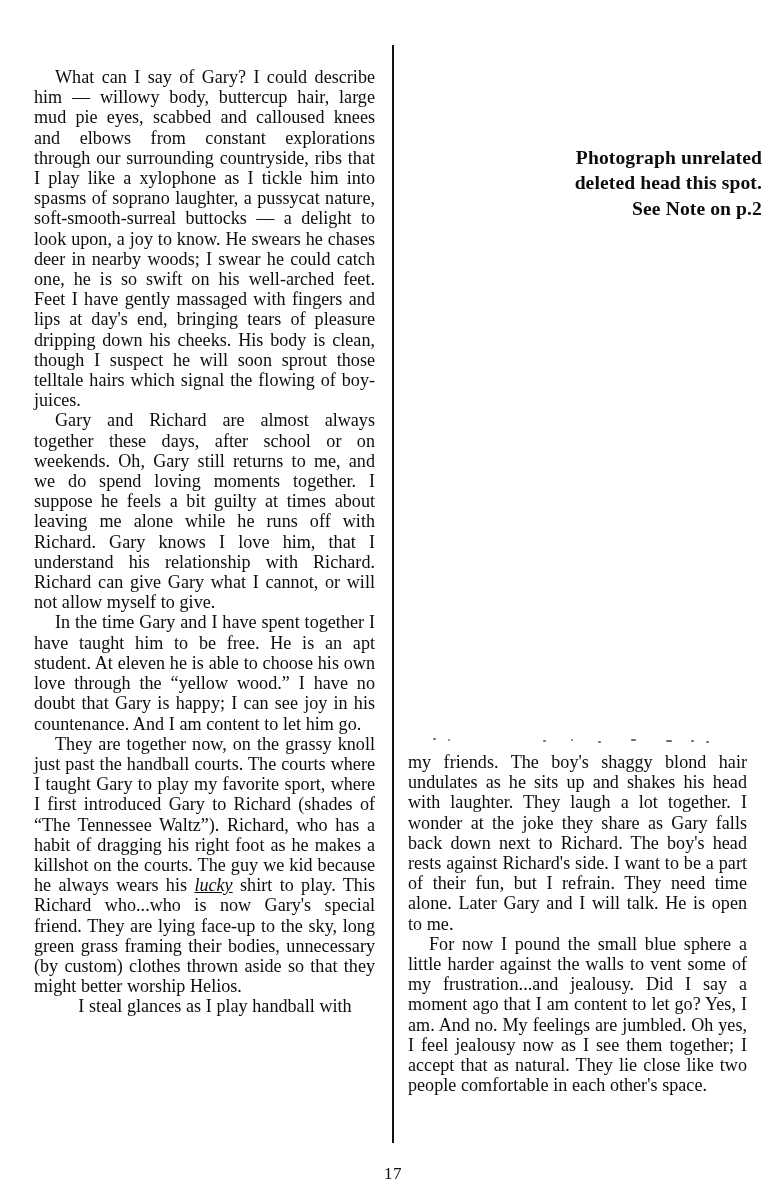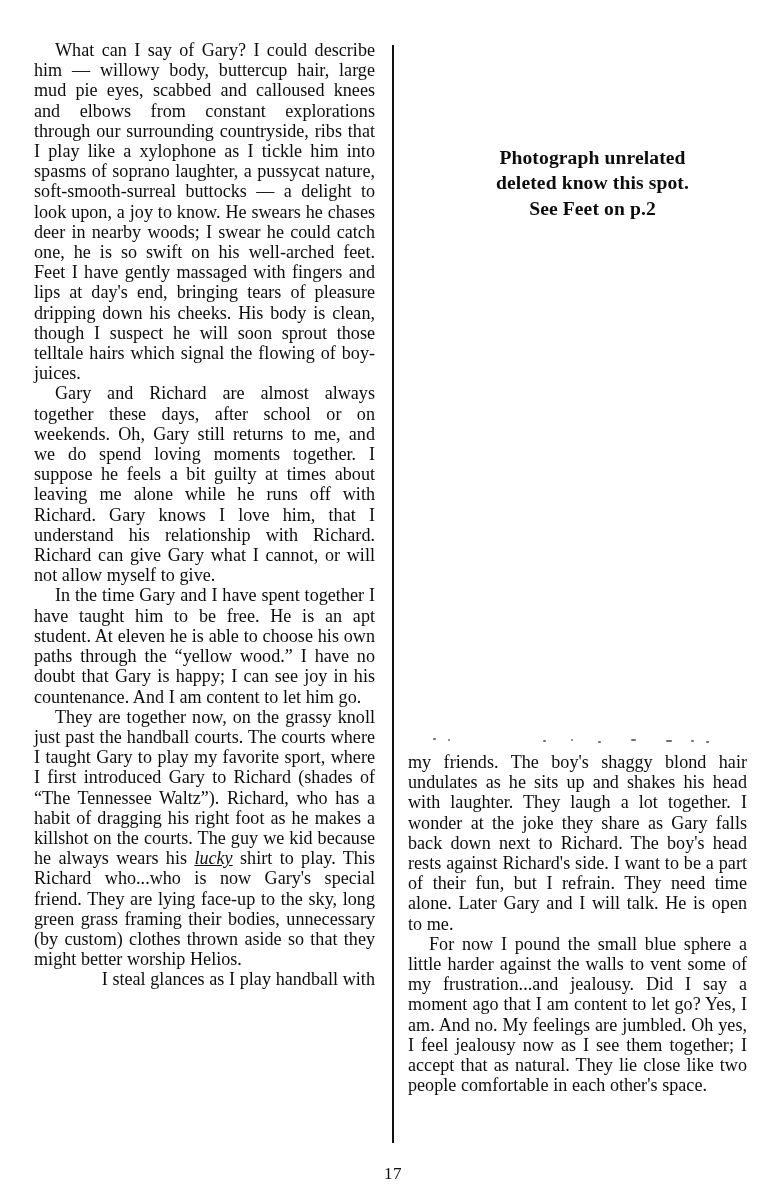--- a/index.html
+++ b/index.html
@@ -33,49 +33,50 @@
   }
 
   
   .col {
     position: absolute;
     top: 40px;
   }
   .col-left {
     left: 34px;
     width: 341px;
+    margin-top: 27px;
   }
 
   
   p.body {
     margin: 0;
     text-align: justify;
     text-justify: inter-word;
     font-size: 18.1px;
     line-height: 20.2px;
     letter-spacing: 0.02px;
     word-spacing: 0.1px;
     hyphens: none;
   }
   p.body.indent {
     text-indent: 21px;
   }
   p.body.last-loose {
-    text-align: right;
+    text-align: center;
   }
 
   i.italic-word { font-style: italic; text-decoration: underline; }
 
   
   .notice-block {
     position: absolute;
     left: 423px;
     top: 145px;
     width: 339px;
-    text-align: center;
+    text-align: right;
     font-weight: bold;
     font-size: 19.6px;
     line-height: 25.4px;
     letter-spacing: 0.1px;
   }
   .notice-block .notice-line {
     display: block;
     white-space: nowrap;
   }
 
@@ -130,31 +131,31 @@
 <div class="page">
 
   <div class="column-rule"></div>
 
   <div class="col col-left">
 
     <p class="body indent">What can I say of Gary? I could describe him — willowy body, buttercup hair, large mud pie eyes, scabbed and calloused knees and elbows from constant explorations through our surrounding countryside, ribs that I play like a xylophone as I tickle him into spasms of soprano laughter, a pussycat nature, soft-smooth-surreal buttocks — a delight to look upon, a joy to know. He swears he chases deer in nearby woods; I swear he could catch one, he is so swift on his well-arched feet. Feet I have gently massaged with fingers and lips at day's end, bringing tears of pleasure dripping down his cheeks. His body is clean, though I suspect he will soon sprout those telltale hairs which signal the flowing of boy-juices.</p>
 
     <p class="body indent">Gary and Richard are almost always together these days, after school or on weekends. Oh, Gary still returns to me, and we do spend loving moments together. I suppose he feels a bit guilty at times about leaving me alone while he runs off with Richard. Gary knows I love him, that I understand his relationship with Richard. Richard can give Gary what I cannot, or will not allow myself to give.</p>
 
-    <p class="body indent">In the time Gary and I have spent together I have taught him to be free. He is an apt student. At eleven he is able to choose his own paths through the “yellow wood.” I have no doubt that Gary is happy; I can see joy in his countenance. And I am content to let him go.</p>
+    <p class="body indent">In the time Gary and I have spent together I have taught him to be free. He is an apt student. At eleven he is able to choose his own love through the “yellow wood.” I have no doubt that Gary is happy; I can see joy in his countenance. And I am content to let him go.</p>
 
     <p class="body indent"><span>They are together now, on the grassy knoll just past the handball courts. The courts where I taught Gary to play my favorite sport, where I first introduced Gary to Richard (shades of “The Tennessee Waltz”). Richard, who has a habit of dragging his right foot as he makes a killshot on the courts. The guy we kid because he always wears his </span><i class="italic-word">lucky</i><span> shirt to play. This Richard who...who is now Gary's special friend. They are lying face-up to the sky, long green grass framing their bodies, unnecessary (by custom) clothes thrown aside so that they might better worship Helios.</span></p>
 
     <p class="body indent last-loose">I steal glances as I play handball with</p>
   </div>
 
   <div class="notice-block">
     <span class="notice-line">Photograph unrelated</span>
-    <span class="notice-line">deleted know this spot.</span>
-    <span class="notice-line">See Feet on p.2</span>
+    <span class="notice-line">deleted head this spot.</span>
+    <span class="notice-line">See Note on p.2</span>
   </div>
 
   <div class="photo-void"></div>
 
   <div class="speckles">
     <span style="left:10px;  top:2px;"></span>
     <span style="left:25px;  top:3px; width:2px;"></span>
     <span style="left:120px; top:4px;"></span>
     <span style="left:148px; top:3px; width:2px;"></span>
     <span style="left:175px; top:5px;"></span>

